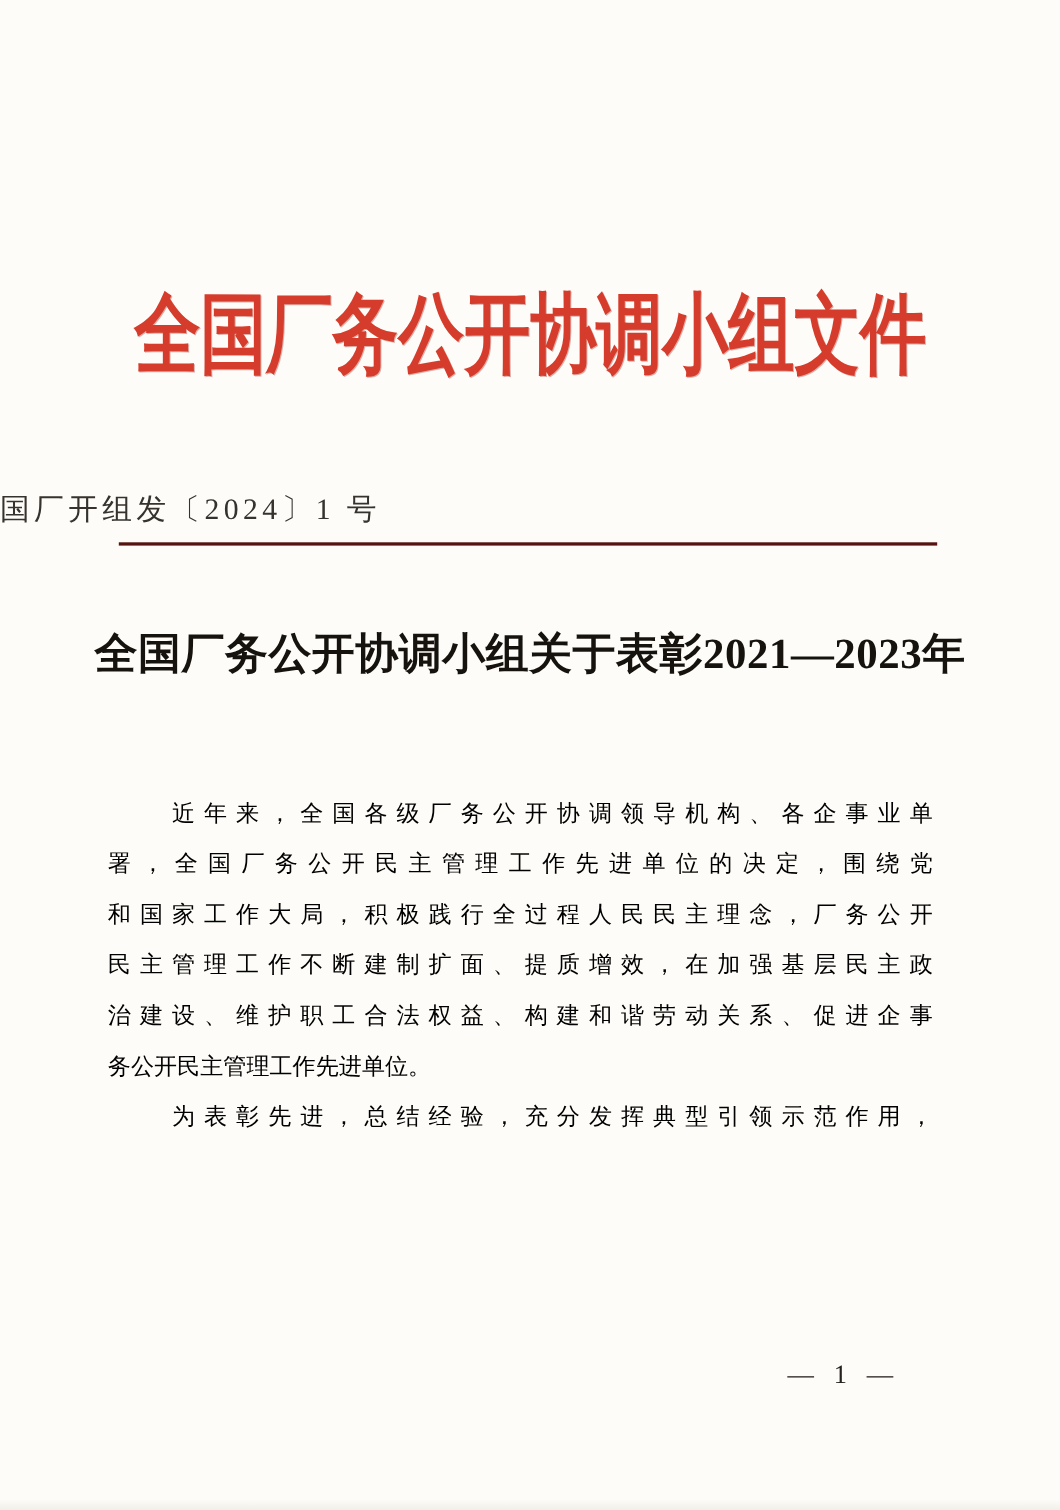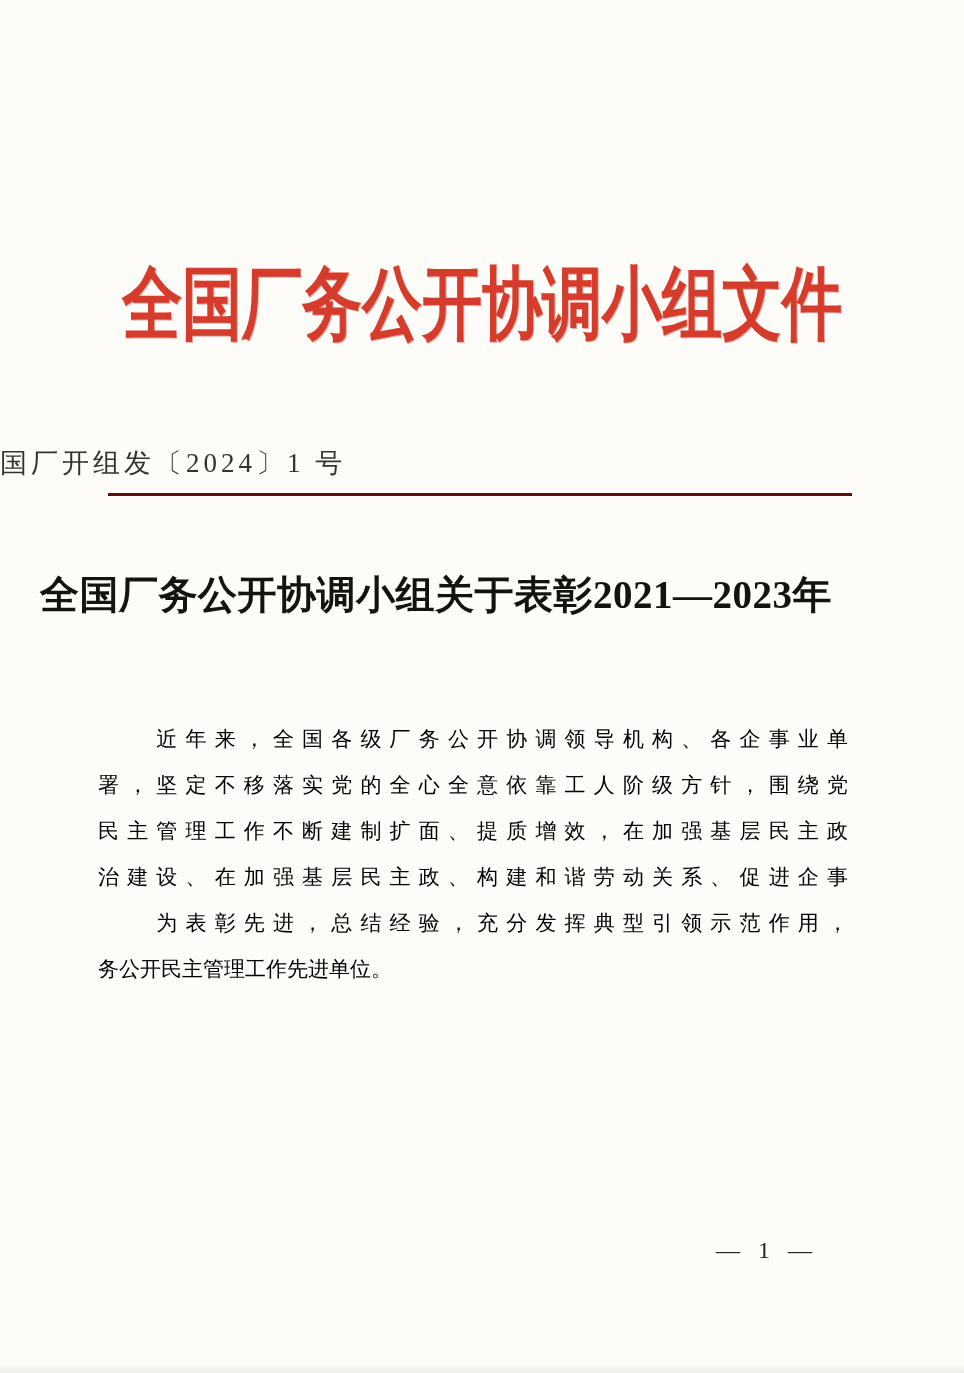--- a/index.html
+++ b/index.html
@@ -57,20 +57,21 @@
     left: 108px;
     width: 744px;
     height: 3px;
     background: #551410;
   }
   .doc-title {
     position: absolute;
     top: 572px;
     left: 40px;
     width: 884px;
+    text-align: center;
     font-size: 39px;
     font-weight: bold;
     line-height: 45px;
     color: #16130e;
     letter-spacing: 0.5px;
   }
   .body-text {
     position: absolute;
     top: 716px;
     left: 98px;
@@ -109,22 +110,23 @@
   <div class="doc-number">国厂开组发〔2024〕1 号</div>
 
   <div class="divider" style="background: rgb(85, 20, 16);"></div>
 
   <div class="doc-title">
     <div>全国厂务公开协调小组关于表彰2021—2023年</div>
   </div>
 
   <div class="body-text" id="body-text">
       <div class="body-line justify">　　近年来，全国各级厂务公开协调领导机构、各企事业单</div>
-      <div class="body-line justify">署，坚定不移落实党的全心全意依靠工人阶级方针，围绕党</div>
+      <div class="body-line justify">署，全国厂务公开民主管理工作先进单位的决定，围绕党</div>
+      <div class="body-line justify">和国家工作大局，积极践行全过程人民民主理念，厂务公开</div>
       <div class="body-line justify">民主管理工作不断建制扩面、提质增效，在加强基层民主政</div>
-      <div class="body-line justify">治建设、在加强基层民主政、构建和谐劳动关系、促进企事</div>
+      <div class="body-line justify">治建设、维护职工合法权益、构建和谐劳动关系、促进企事</div>
+      <div class="body-line">务公开民主管理工作先进单位。</div>
       <div class="body-line justify">　　为表彰先进，总结经验，充分发挥典型引领示范作用，</div>
-      <div class="body-line">务公开民主管理工作先进单位。</div>
     </div>
 
   <div class="page-number">— 1 —</div>
 
 </div>
 
 </body></html>

